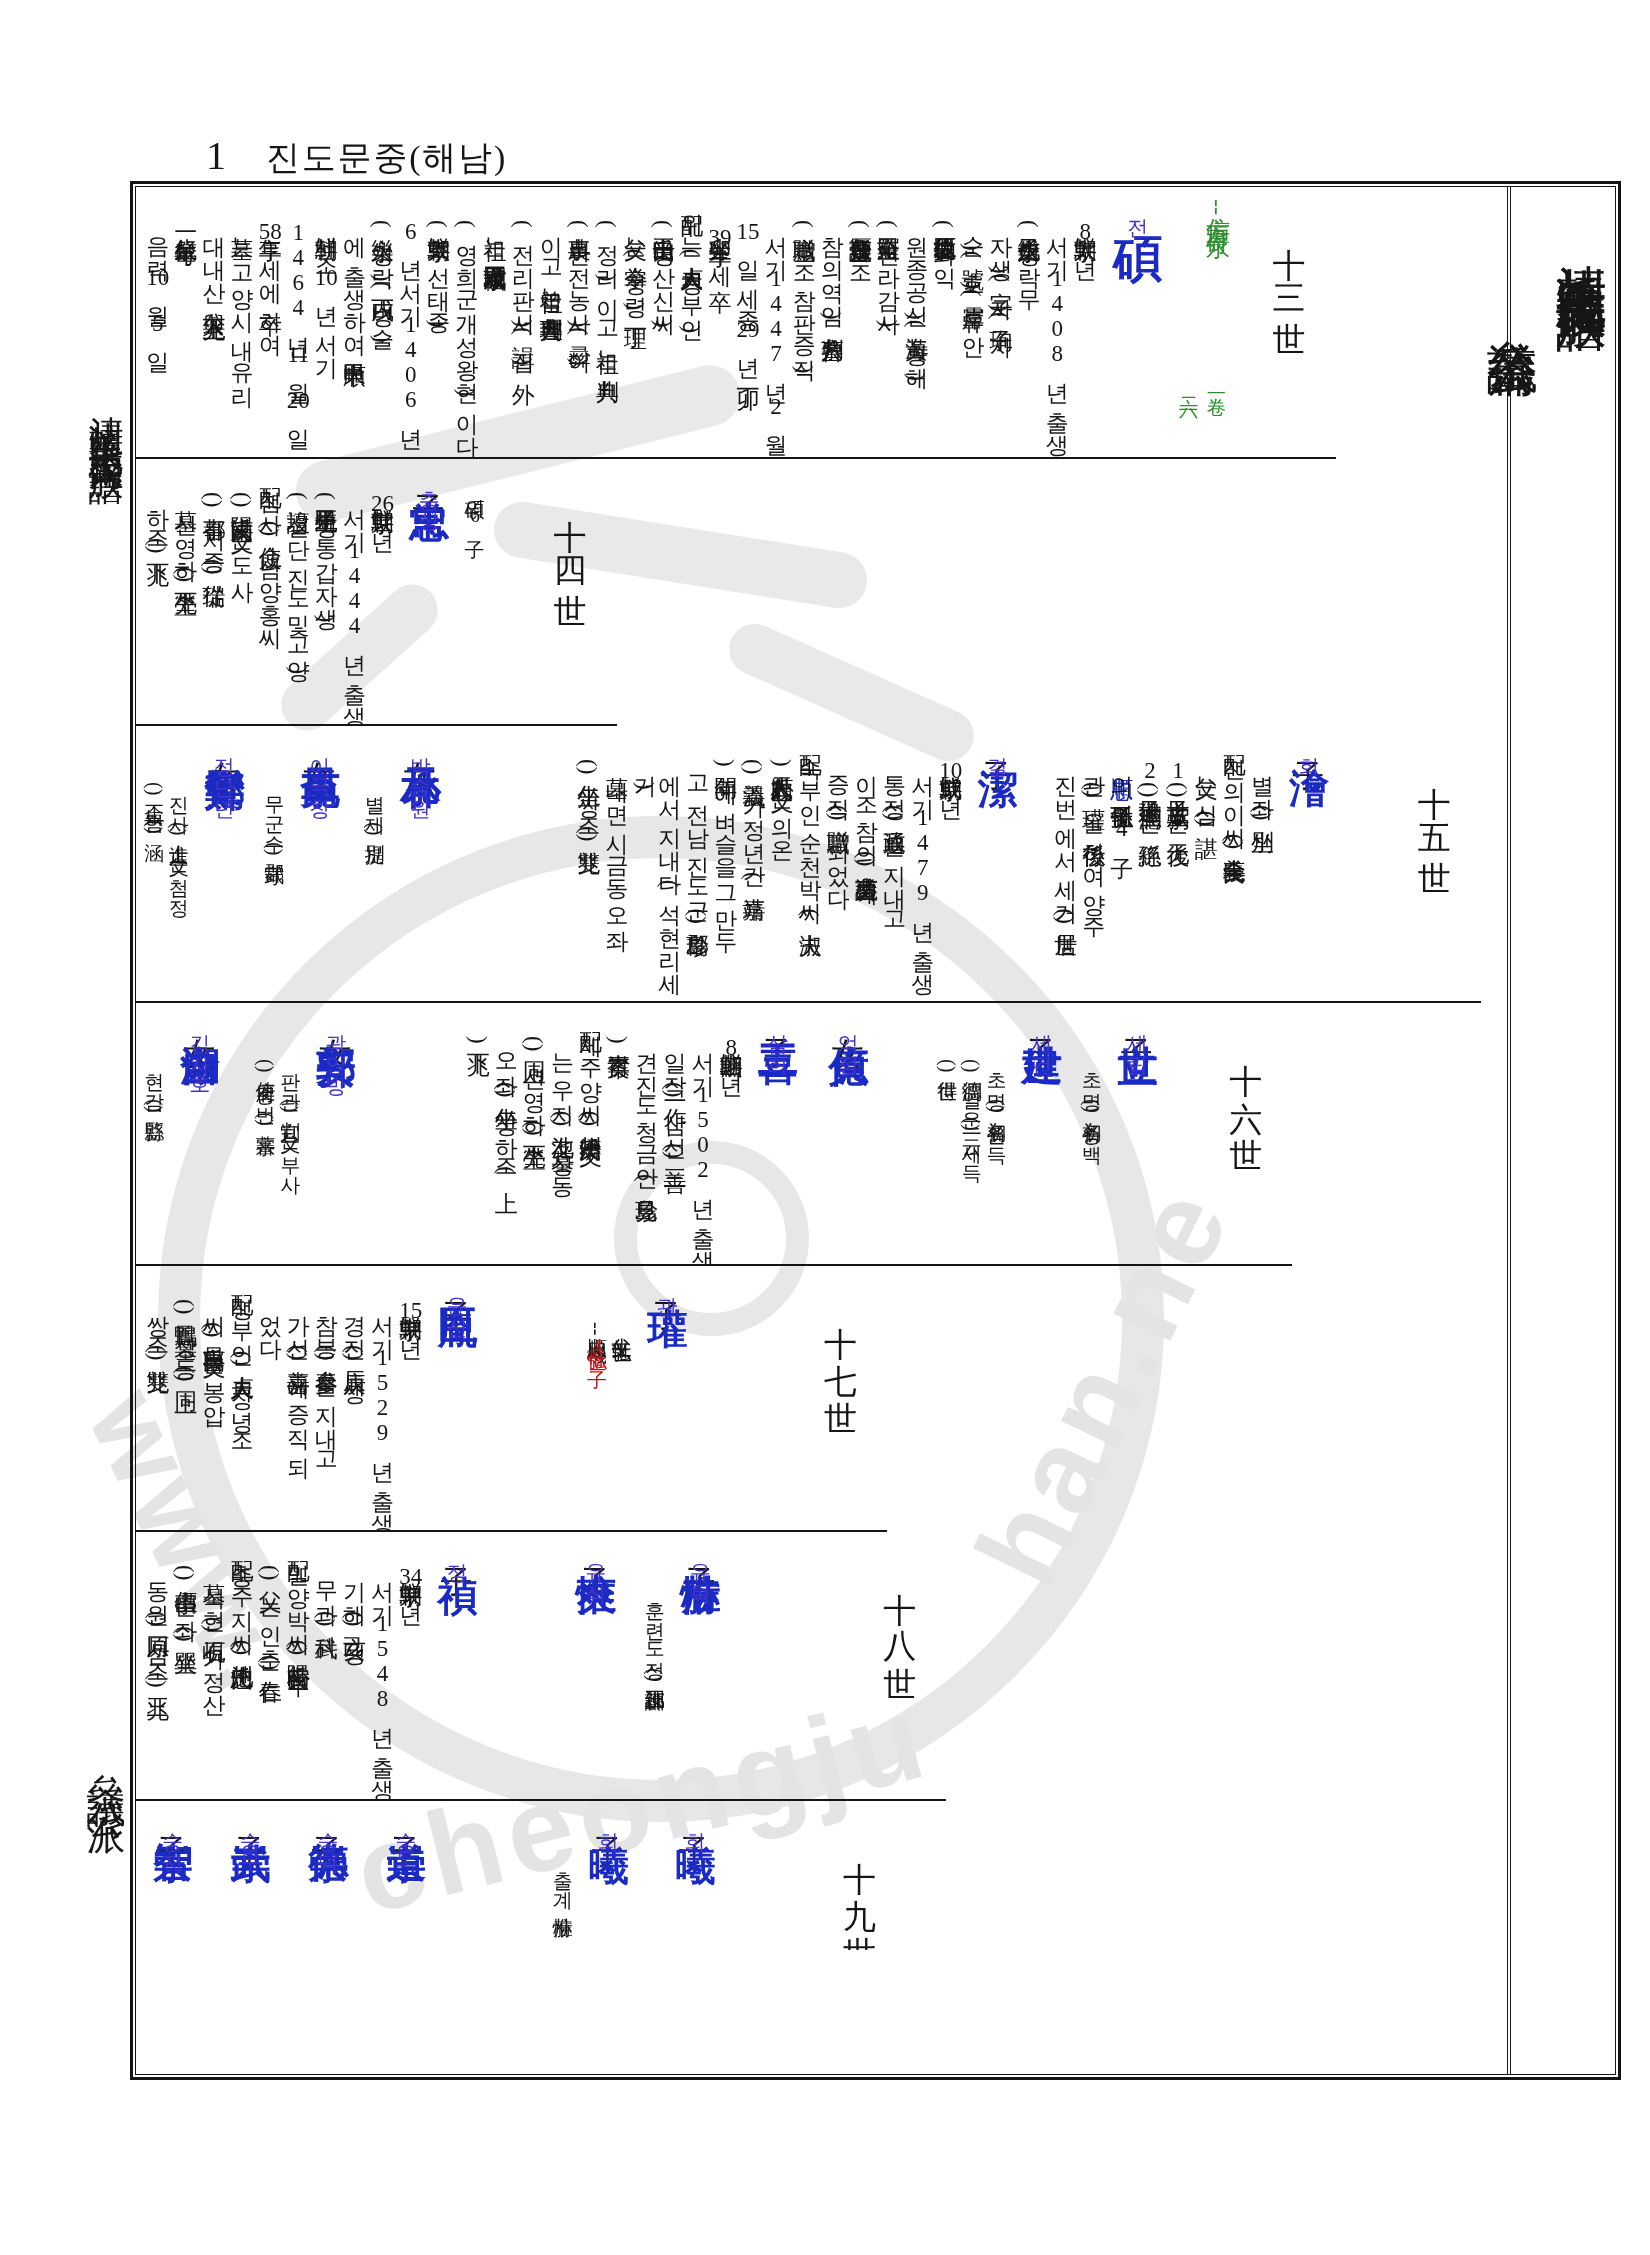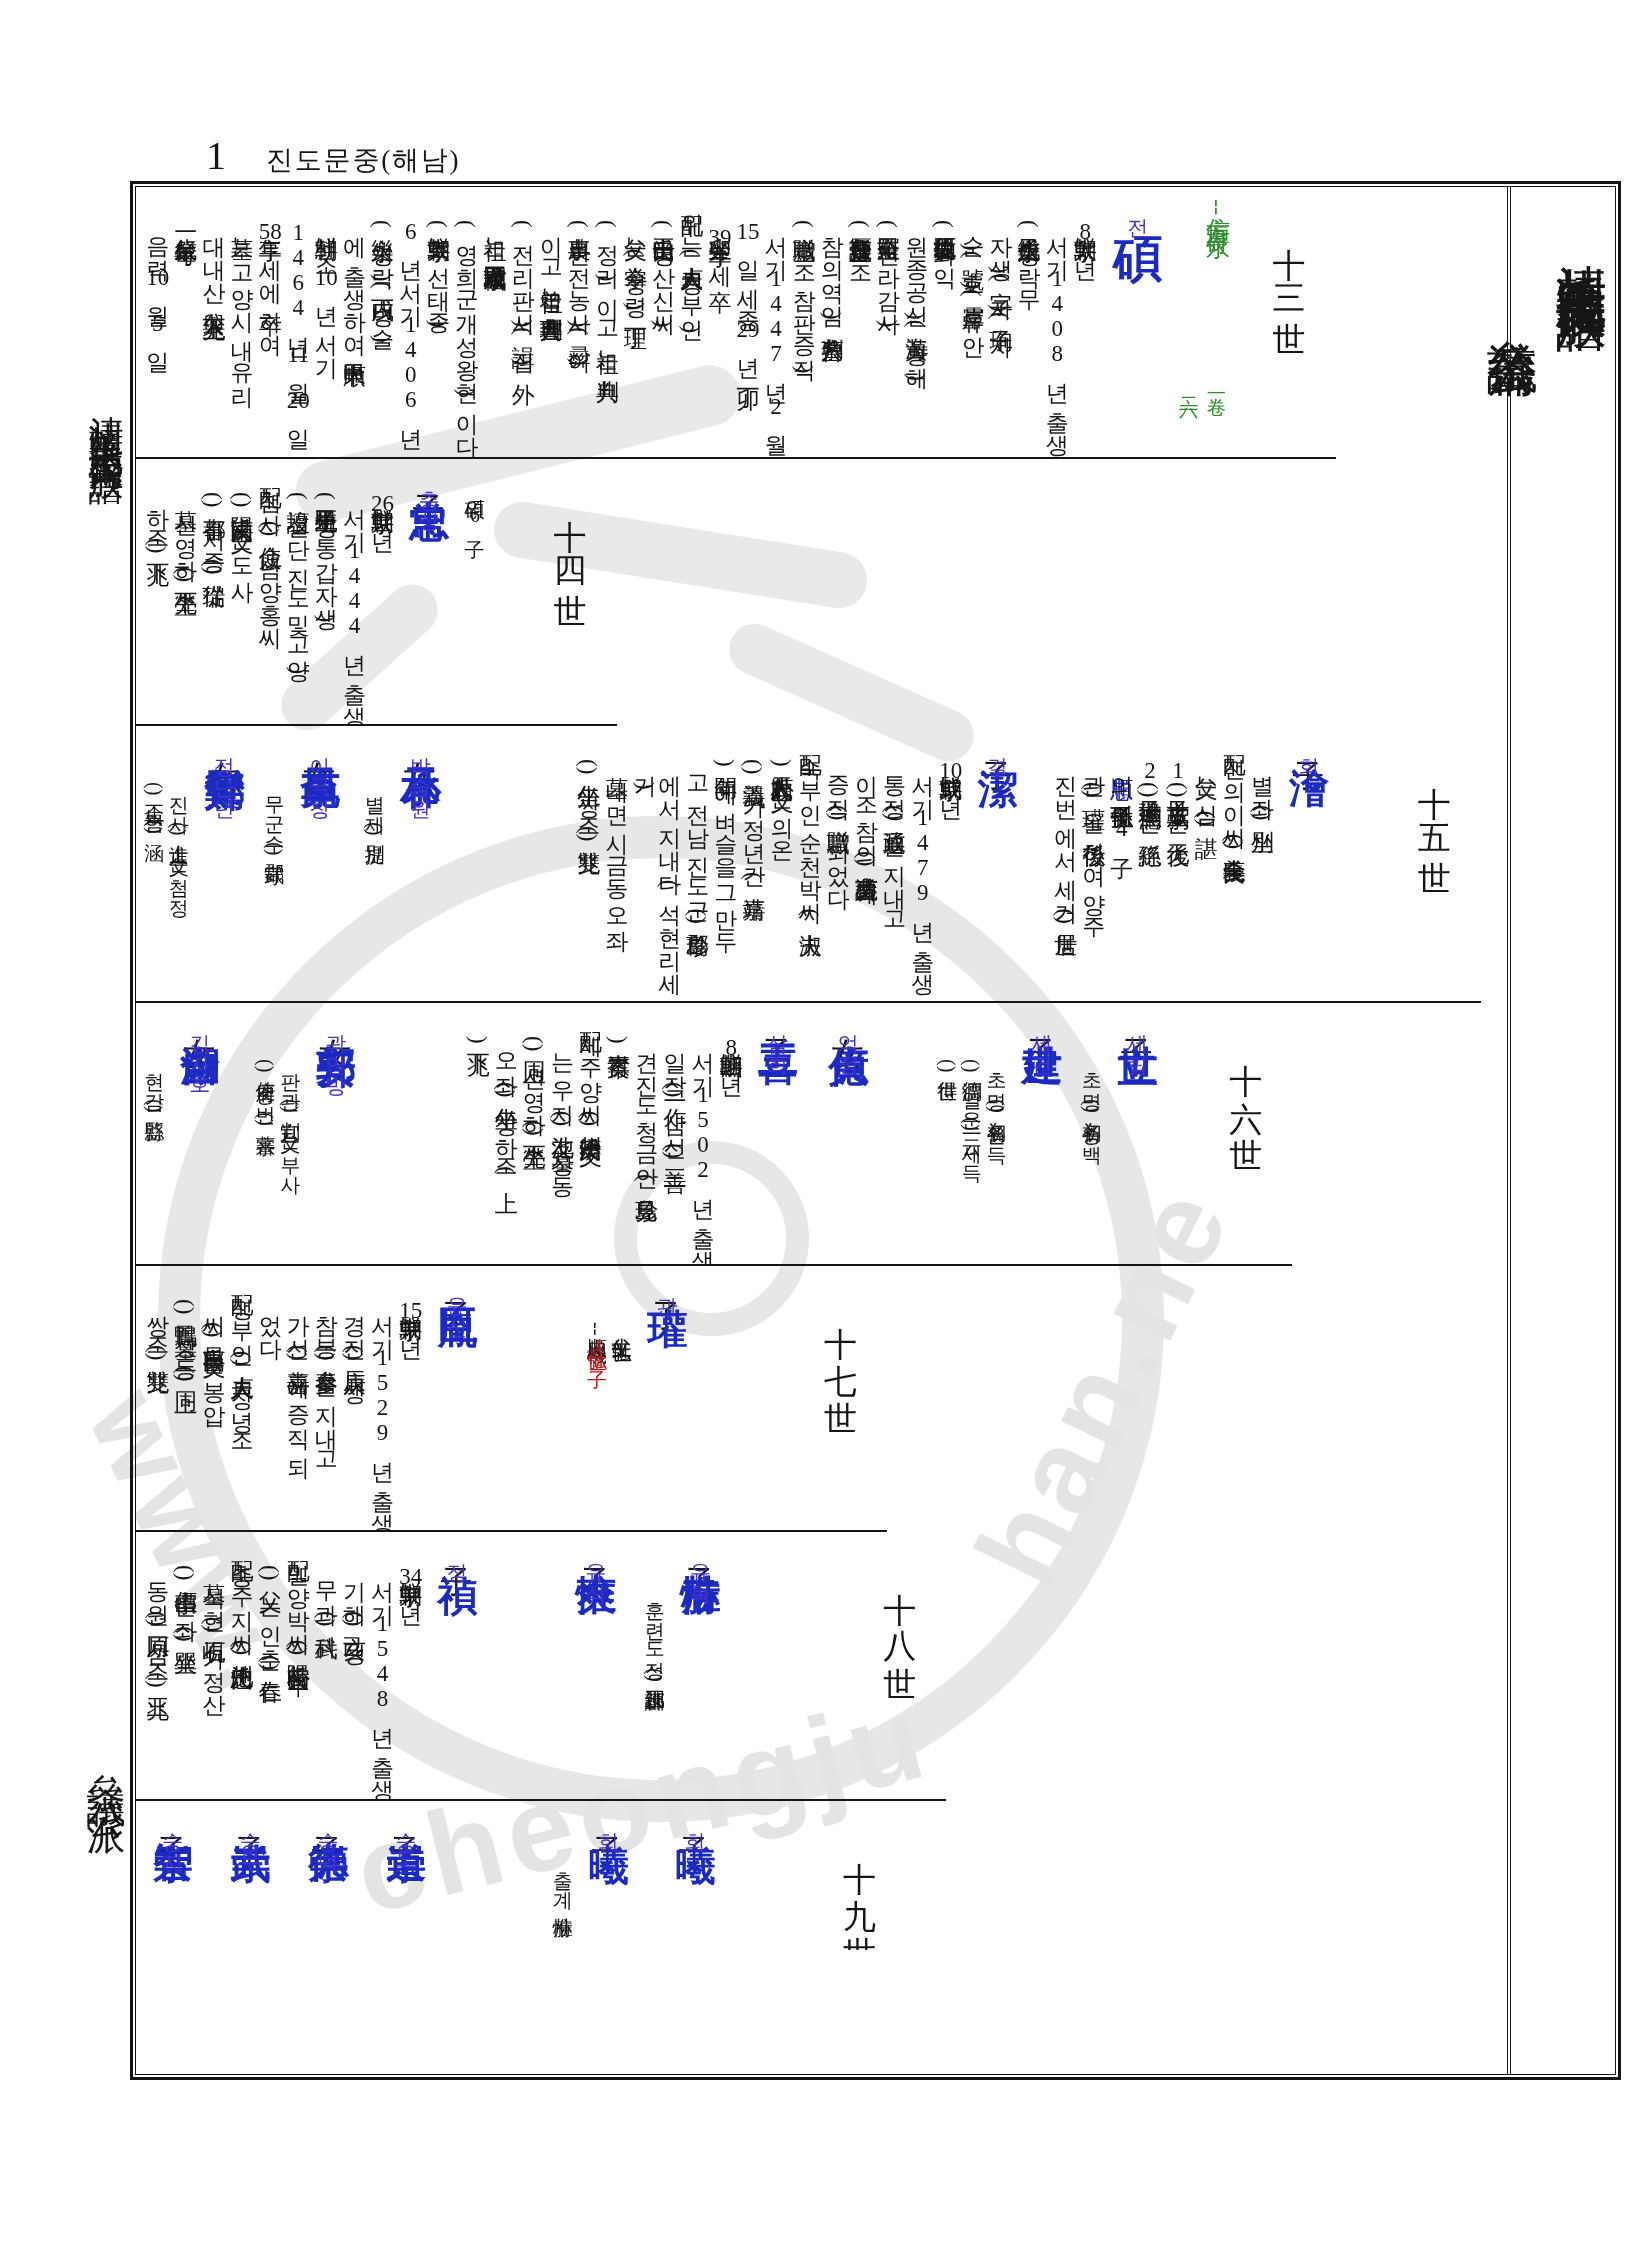--- a/index.html
+++ b/index.html
@@ -10,21 +10,21 @@
   }
   
   .wm{position:absolute;z-index:0;color:#e4e4e4;}
   .wm-ring{left:158px;top:816px;width:922px;height:922px;border:42px solid #e7e7e7;border-radius:50%;}
   .wm-dot{left:614px;top:1141px;width:149px;height:149px;border:23px solid #e7e7e7;border-radius:50%;}
   .wm-stroke{background:#e9e9e9;border-radius:35px;}
   .wm-txt{font-family:"Liberation Sans","DejaVu Sans",sans-serif;font-weight:bold;letter-spacing:7px;}
   
   .page-head{position:absolute;left:206px;top:132px;display:flex;align-items:baseline;gap:40px;z-index:2;}
   .page-num{font-size:40px;}
-  .page-clan{font-size:27px;letter-spacing:1.8px;}
+  .page-clan{font-size:34px;letter-spacing:1.8px;}
   .vmargin{position:absolute;z-index:2;writing-mode:vertical-rl;text-orientation:upright;}
   .lm-title{left:81px;top:388px;font-size:35px;letter-spacing:5.3px;}
   .lm-branch{left:79px;top:1742px;font-size:39px;letter-spacing:14px;}
   
   .sheet{position:absolute;left:130px;top:181px;width:1485px;height:1893px;border:3.5px solid #151515;z-index:1;background:transparent;}
   .sheet-inner{position:absolute;inset:1.8px;border:0.9px solid #151515;}
   .side{position:absolute;top:0;bottom:0;right:0;width:104px;border-left:4.4px double #151515;
         writing-mode:vertical-rl;text-orientation:upright;text-align:start;}
   .side-text{padding-top:37px;font-size:51px;letter-spacing:3.5px;display:block;margin-left:auto;}
   .side .t1,.side .t2{display:block;}

